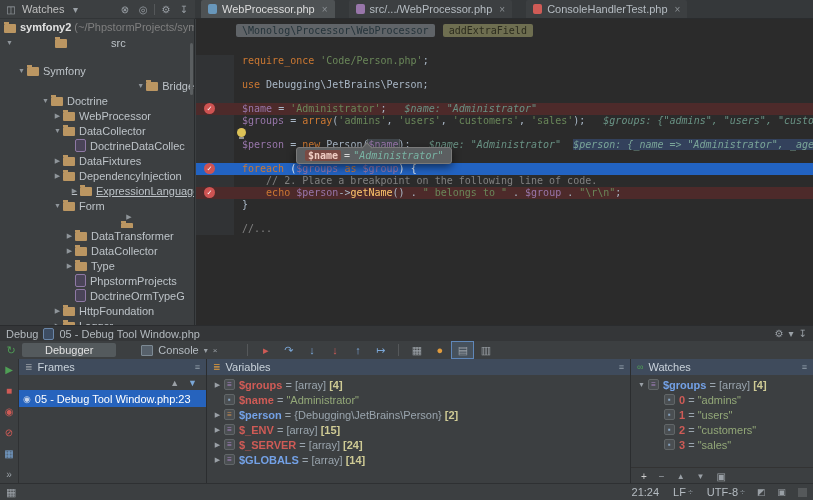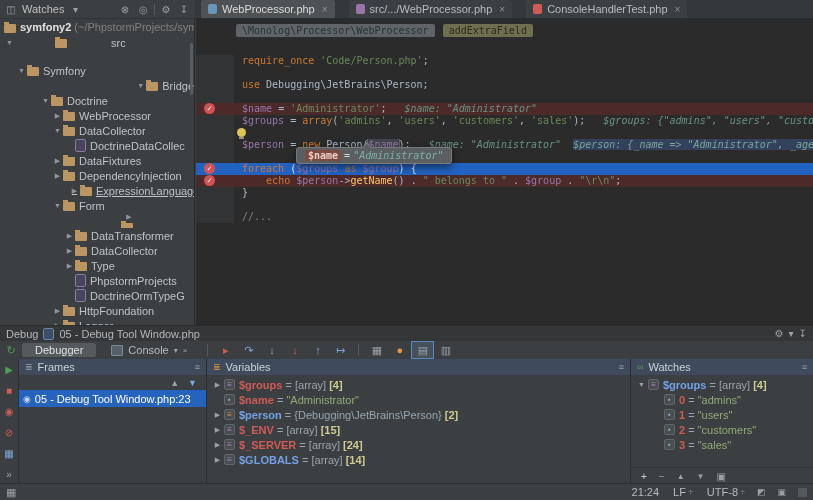--- a/index.html
+++ b/index.html
@@ -70,21 +70,21 @@
   .tt-val{color:#79b4a4;font-style:italic;}
 
   
   #debugwin{position:absolute;left:0;top:325px;width:813px;height:158px;background:#3c3f41;border-top:1px solid #2a2c2e;box-sizing:border-box;}
   #dw-header{height:15px;display:flex;align-items:center;gap:5px;padding:0 6px;font-size:11px;color:#b3b9be;background:#343638;}
   #dw-header .fic{width:9px;height:10px;background:#3d4d63;border:1px solid #6a86a8;border-radius:2px;}
   #dw-header .sp{flex:1;}
   #dw-header .hic{color:#9aa0a6;font-size:10px;}
   #dw-toolbar{height:18px;display:flex;align-items:center;gap:2px;padding-left:2px;}
   #dw-toolbar .rerun{width:18px;text-align:center;font-size:11px;color:#4f9f55;}
-  .dtab{padding:1px 13px;font-size:11px;color:#b5bcc2;border-radius:2px;display:flex;align-items:center;gap:5px;}
+  .dtab{padding:1px 23px;font-size:11px;color:#b5bcc2;border-radius:2px;display:flex;align-items:center;gap:5px;}
   .dtab.sel{background:#545a5d;color:#e2e2e2;}
   .dtab .cic{width:10px;height:9px;background:#56606a;border:1px solid #7d8a94;border-radius:1px;}
   .dtab .mini{font-size:8px;color:#9aa0a6;}
   .tbi{width:21px;height:16px;text-align:center;line-height:16px;font-size:11px;}
   .tbi.boxed{background:#46515c;outline:1px solid #5f87b9;}
   .blue{color:#7ba7d7;} .redc{color:#cf5b56;} .grn{color:#4f9f55;} .org{color:#e09b3d;} .gry{color:#9aa0a6;}
   .tsep{width:1px;height:12px;background:#55585a;margin:0 5px;}
 
   #dw-content{display:flex;height:125px;}
   #strip{width:18px;flex:none;display:flex;flex-direction:column;align-items:center;padding-top:5px;gap:10px;
@@ -272,20 +272,21 @@
         <div class="cl"><div class="gut"></div><div class="ct"><span class="tk kw">require_once</span><span class="tk pln"> </span><span class="tk str">'Code/Person.php'</span><span class="tk pln">;</span></div></div>
         <div class="cl"><div class="gut"></div><div class="ct"></div></div>
         <div class="cl"><div class="gut"></div><div class="ct"><span class="tk kw">use</span><span class="tk pln"> Debugging\JetBrains\Person;</span></div></div>
         <div class="cl"><div class="gut"></div><div class="ct"></div></div>
         <div class="cl bp"><div class="gut"><span class="bpdot">✓</span></div><div class="ct"><span class="tk var">$name</span><span class="tk pln"> = </span><span class="tk str">'Administrator'</span><span class="tk pln">;</span><span class="tk pln">   </span><span class="tk dbg">$name: "Administrator"</span></div></div>
         <div class="cl"><div class="gut"></div><div class="ct"><span class="tk var">$groups</span><span class="tk pln"> = </span><span class="tk kw">array</span><span class="tk pln">(</span><span class="tk str">'admins'</span><span class="tk pln">, </span><span class="tk str">'users'</span><span class="tk pln">, </span><span class="tk str">'customers'</span><span class="tk pln">, </span><span class="tk str">'sales'</span><span class="tk pln">);</span><span class="tk pln">   </span><span class="tk dbg">$groups: {"admins", "users", "customers", "s</span></div></div>
         <div class="cl"><div class="gut"></div><div class="ct"><span class="bulb"></span></div></div>
         <div class="cl"><div class="gut"></div><div class="ct"><span class="tk var">$person</span><span class="tk pln"> = </span><span class="tk kw">new</span><span class="tk pln"> Person(</span><span class="tk var hov">$name</span><span class="tk pln">);</span><span class="tk pln">   </span><span class="tk dbg">$name: "Administrator"</span><span class="tk pln">  </span><span class="tk dbgh">$person: {_name =&gt; "Administrator", _age =&gt; 30}[2]</span></div></div>
         <div class="cl"><div class="gut"></div><div class="ct"></div></div>
         <div class="cl exec"><div class="gut"><span class="bpdot">✓</span></div><div class="ct"><span class="tk kw">foreach</span><span class="tk pln"> (</span><span class="tk var">$groups</span><span class="tk pln"> </span><span class="tk kw">as</span><span class="tk pln"> </span><span class="tk var">$group</span><span class="tk pln">) {</span></div></div>
+        <div class="cl"><div class="gut"></div><div class="ct"><span class="tk cmt">    // 2. Place a breakpoint on the following line of code.</span></div></div>
         <div class="cl bp"><div class="gut"><span class="bpdot">✓</span></div><div class="ct"><span class="tk pln">    </span><span class="tk kw">echo</span><span class="tk pln"> </span><span class="tk var">$person</span><span class="tk pln">-&gt;</span><span class="tk fn">getName</span><span class="tk pln">() . </span><span class="tk str">" belongs to "</span><span class="tk pln"> . </span><span class="tk var">$group</span><span class="tk pln"> . </span><span class="tk str">"\r\n"</span><span class="tk pln">;</span></div></div>
         <div class="cl"><div class="gut"></div><div class="ct"><span class="tk pln">}</span></div></div>
         <div class="cl"><div class="gut"></div><div class="ct"></div></div>
         <div class="cl"><div class="gut"></div><div class="ct"><span class="tk cmt">//...</span></div></div>
       </div>
     <div id="tooltip">
       <span class="tt-name">$name</span><span class="tt-eq">=</span><span class="tt-val">"Administrator"</span>
     </div>
   </div>
 

